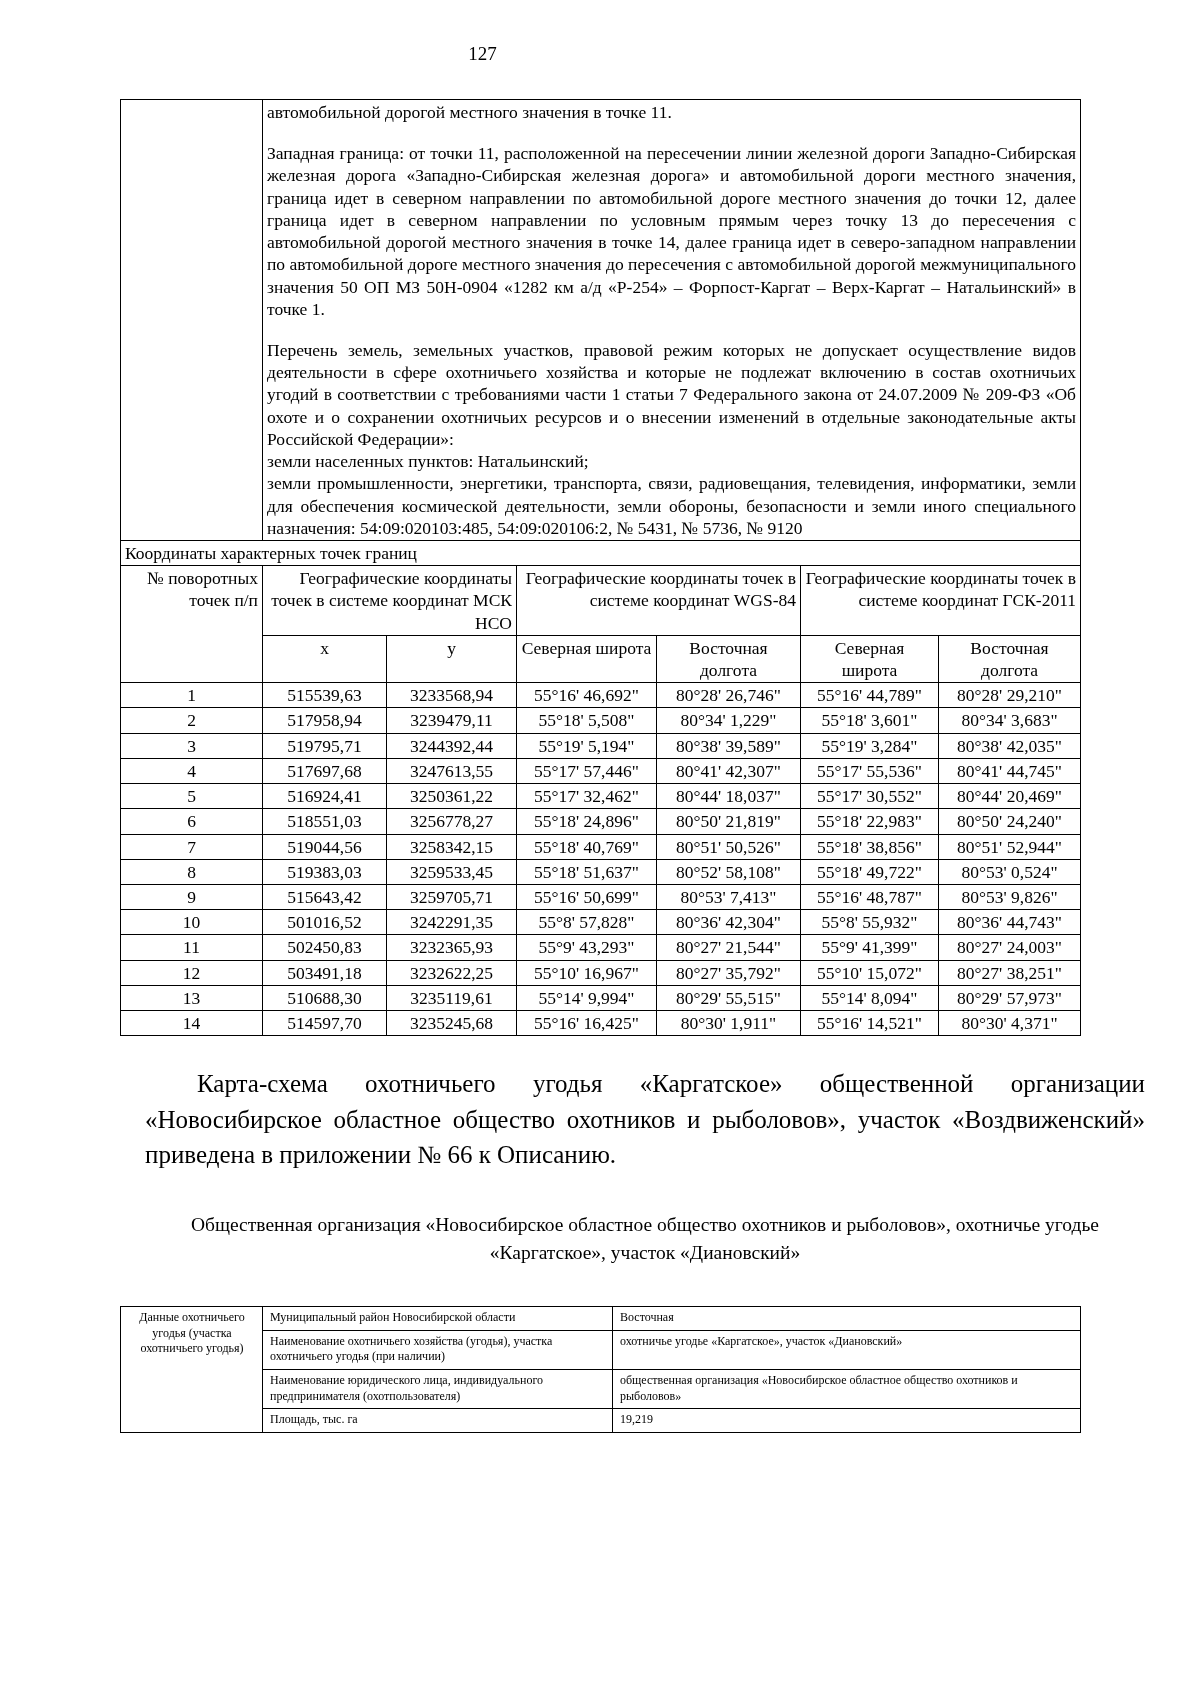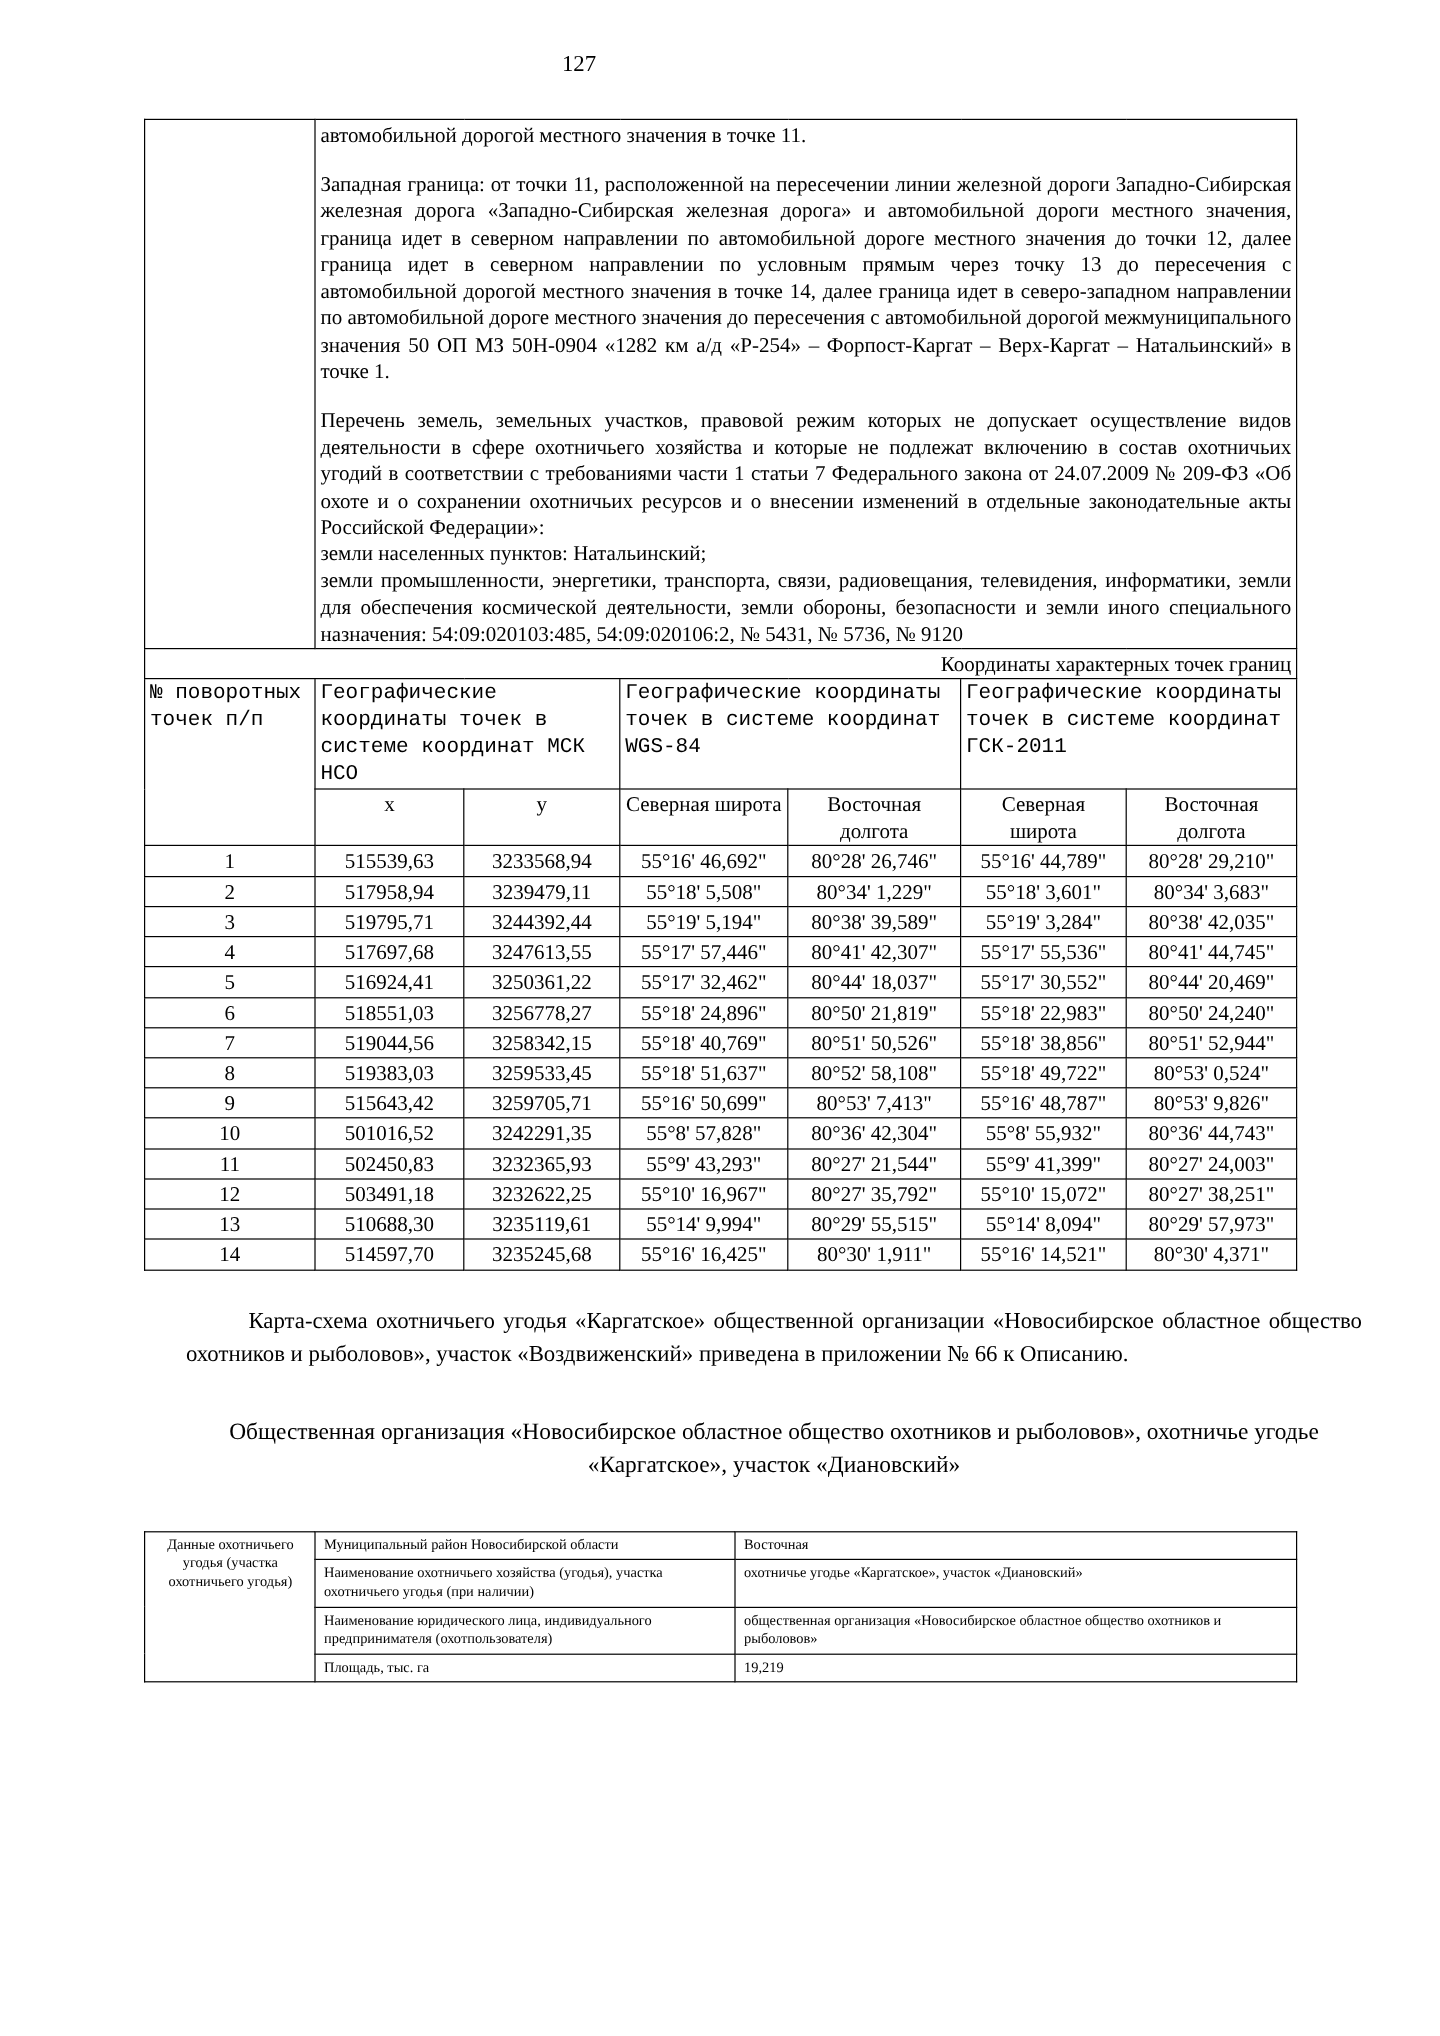--- a/index.html
+++ b/index.html
@@ -61,31 +61,30 @@
   td.narrative p.plain {
     text-align: left;
   }
   td.narrative p.just-last {
     text-align: justify;
   }
   .blank-left {
     width: 142px;
   }
   td.band-title {
+    text-align: left;
+    padding: 2px 4px 3px 4px;
+    font-size: 17.5px;
+  }
+  th.hdr {
     text-align: right;
-    padding: 2px 4px 3px 4px;
-    font-size: 17.5px;
-  }
-  th.hdr {
-    text-align: left;
     vertical-align: middle;
     padding: 3px 4px 4px 4px;
     line-height: 1.3;
     font-size: 17.5px;
-    font-family: Liberation Mono, monospace;
   }
   th.hdr-sub {
     text-align: center;
     vertical-align: middle;
     padding: 2px 4px 3px 4px;
     line-height: 1.3;
     font-size: 17.5px;
   }
   td.num {
     text-align: center;
@@ -104,24 +103,24 @@
   col.c-g-lat { width: 138px; }
   col.c-g-lon { width: 142px; }
 
   
   .para-block {
     margin-top: 30px;
     width: 1000px;
     margin-left: 25px;
   }
   p.body-para {
-    font-size: 19px;
+    font-size: 25px;
     line-height: 1.42;
     text-align: justify;
-    margin: 10px;
+    margin: 0;
     text-indent: 52px;
   }
   p.center-para {
     font-size: 19.5px;
     line-height: 1.42;
     text-align: center;
     margin: 0;
   }
   .heading-block {
     margin-top: 38px;

